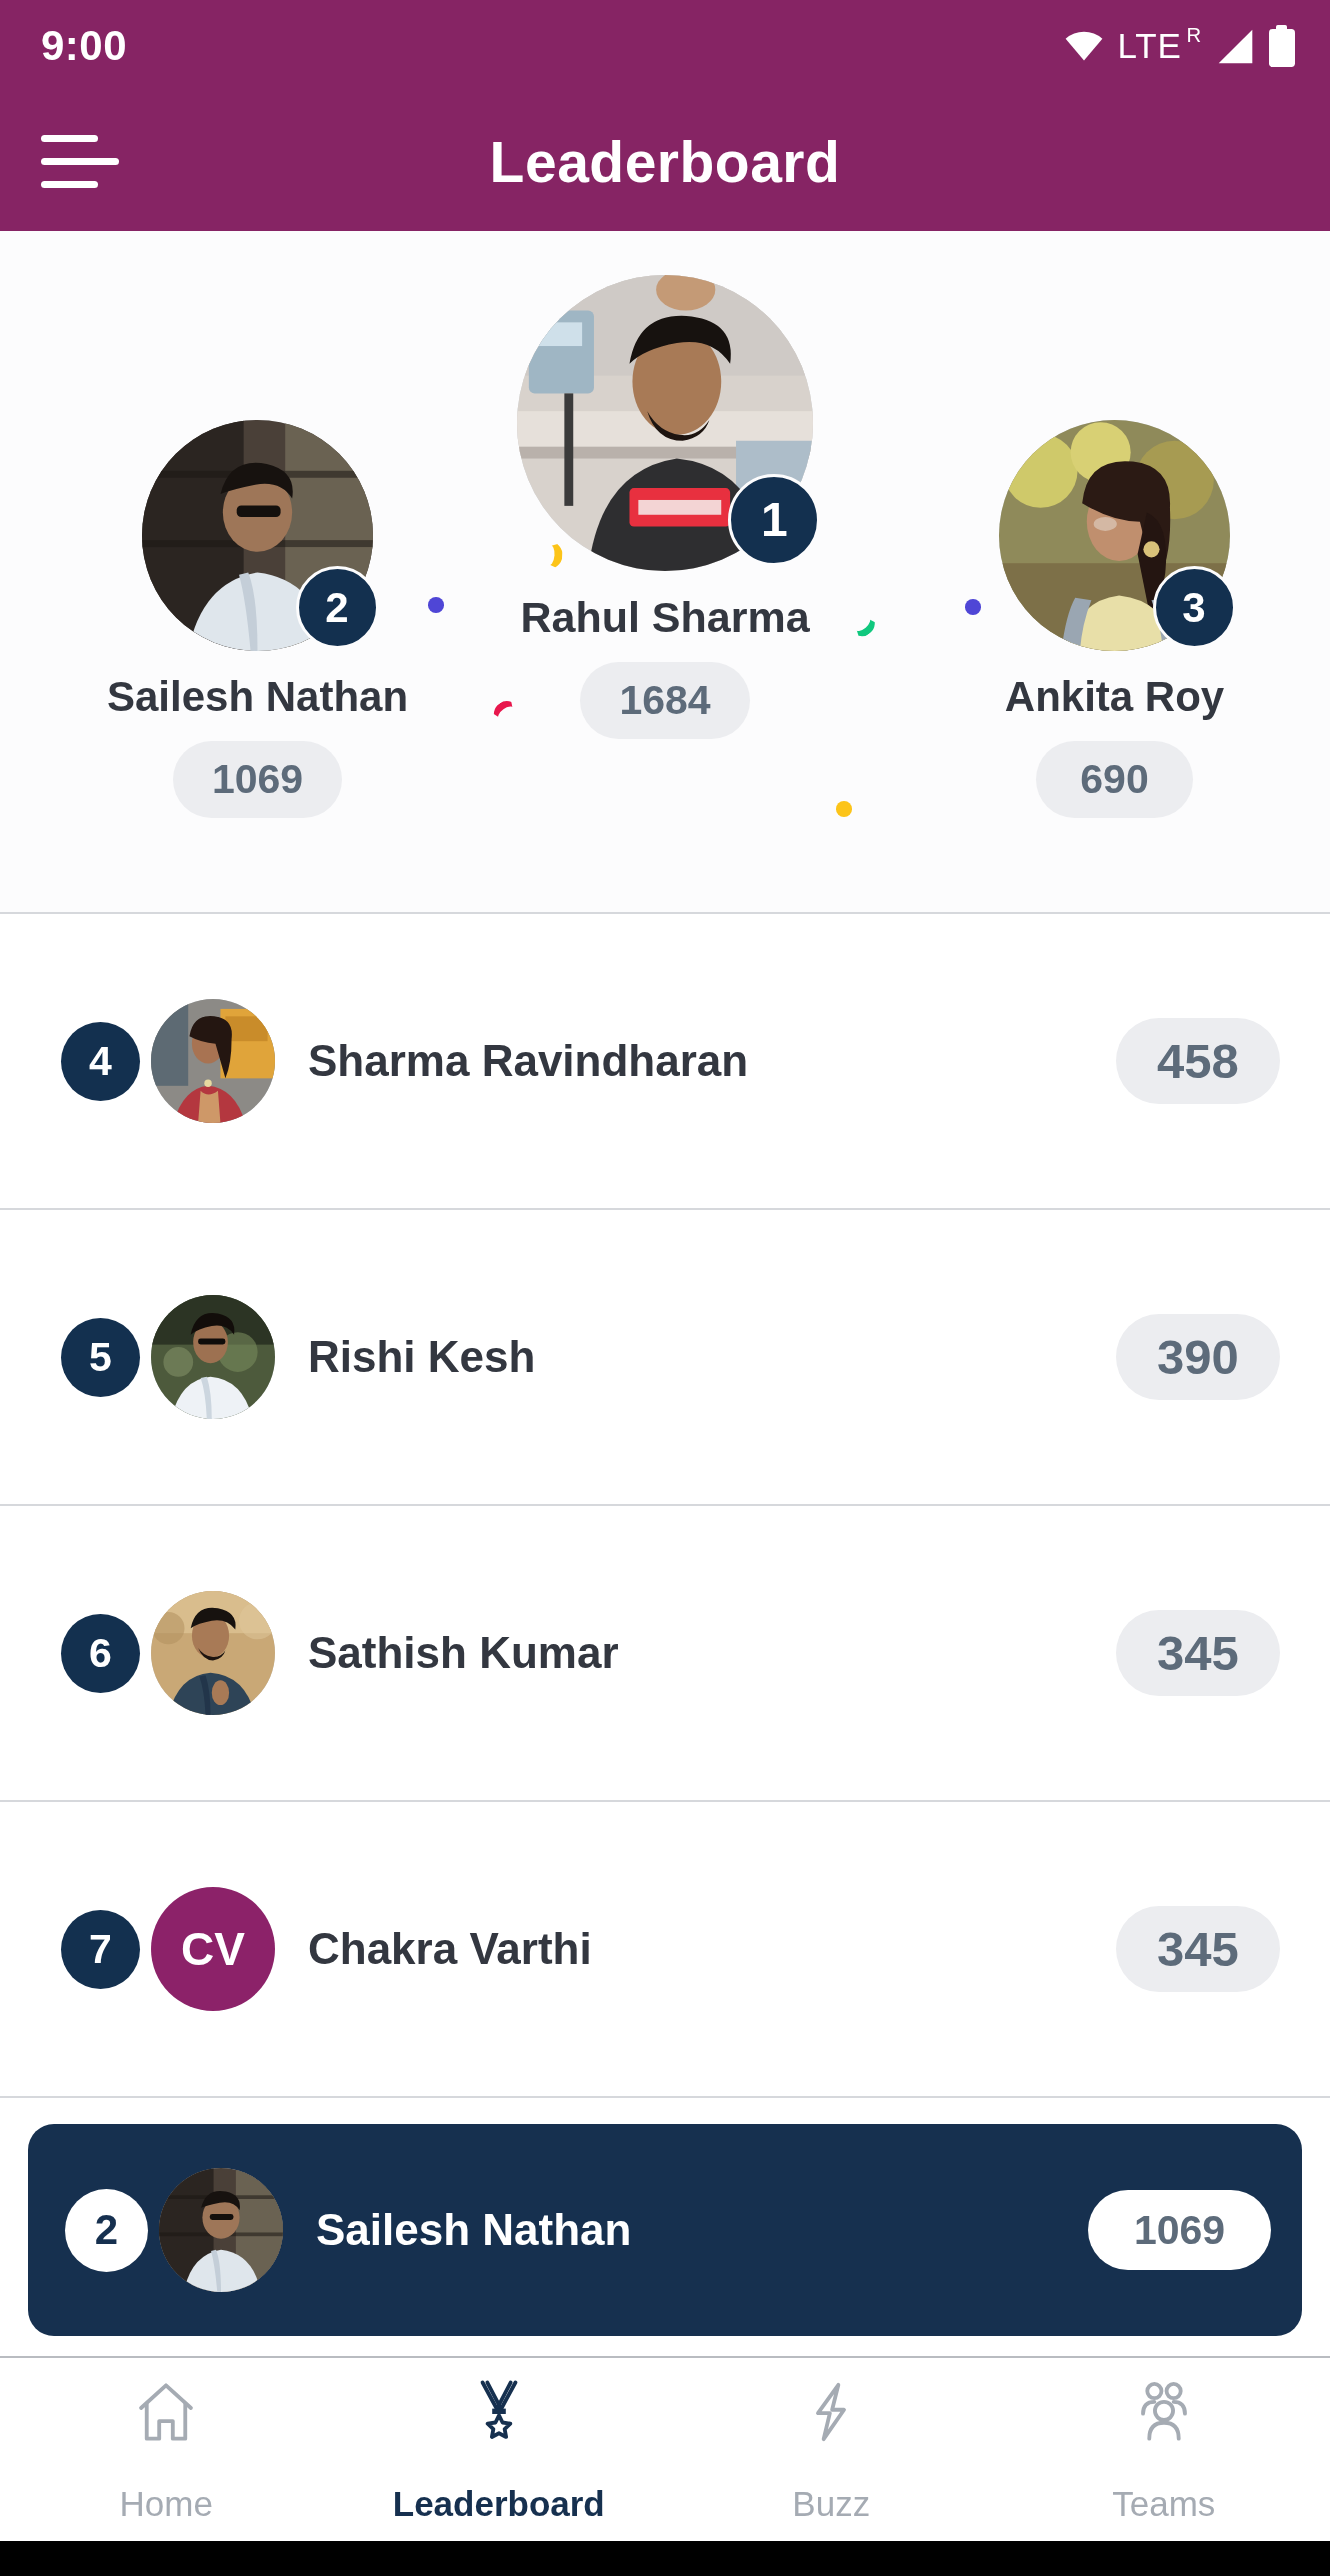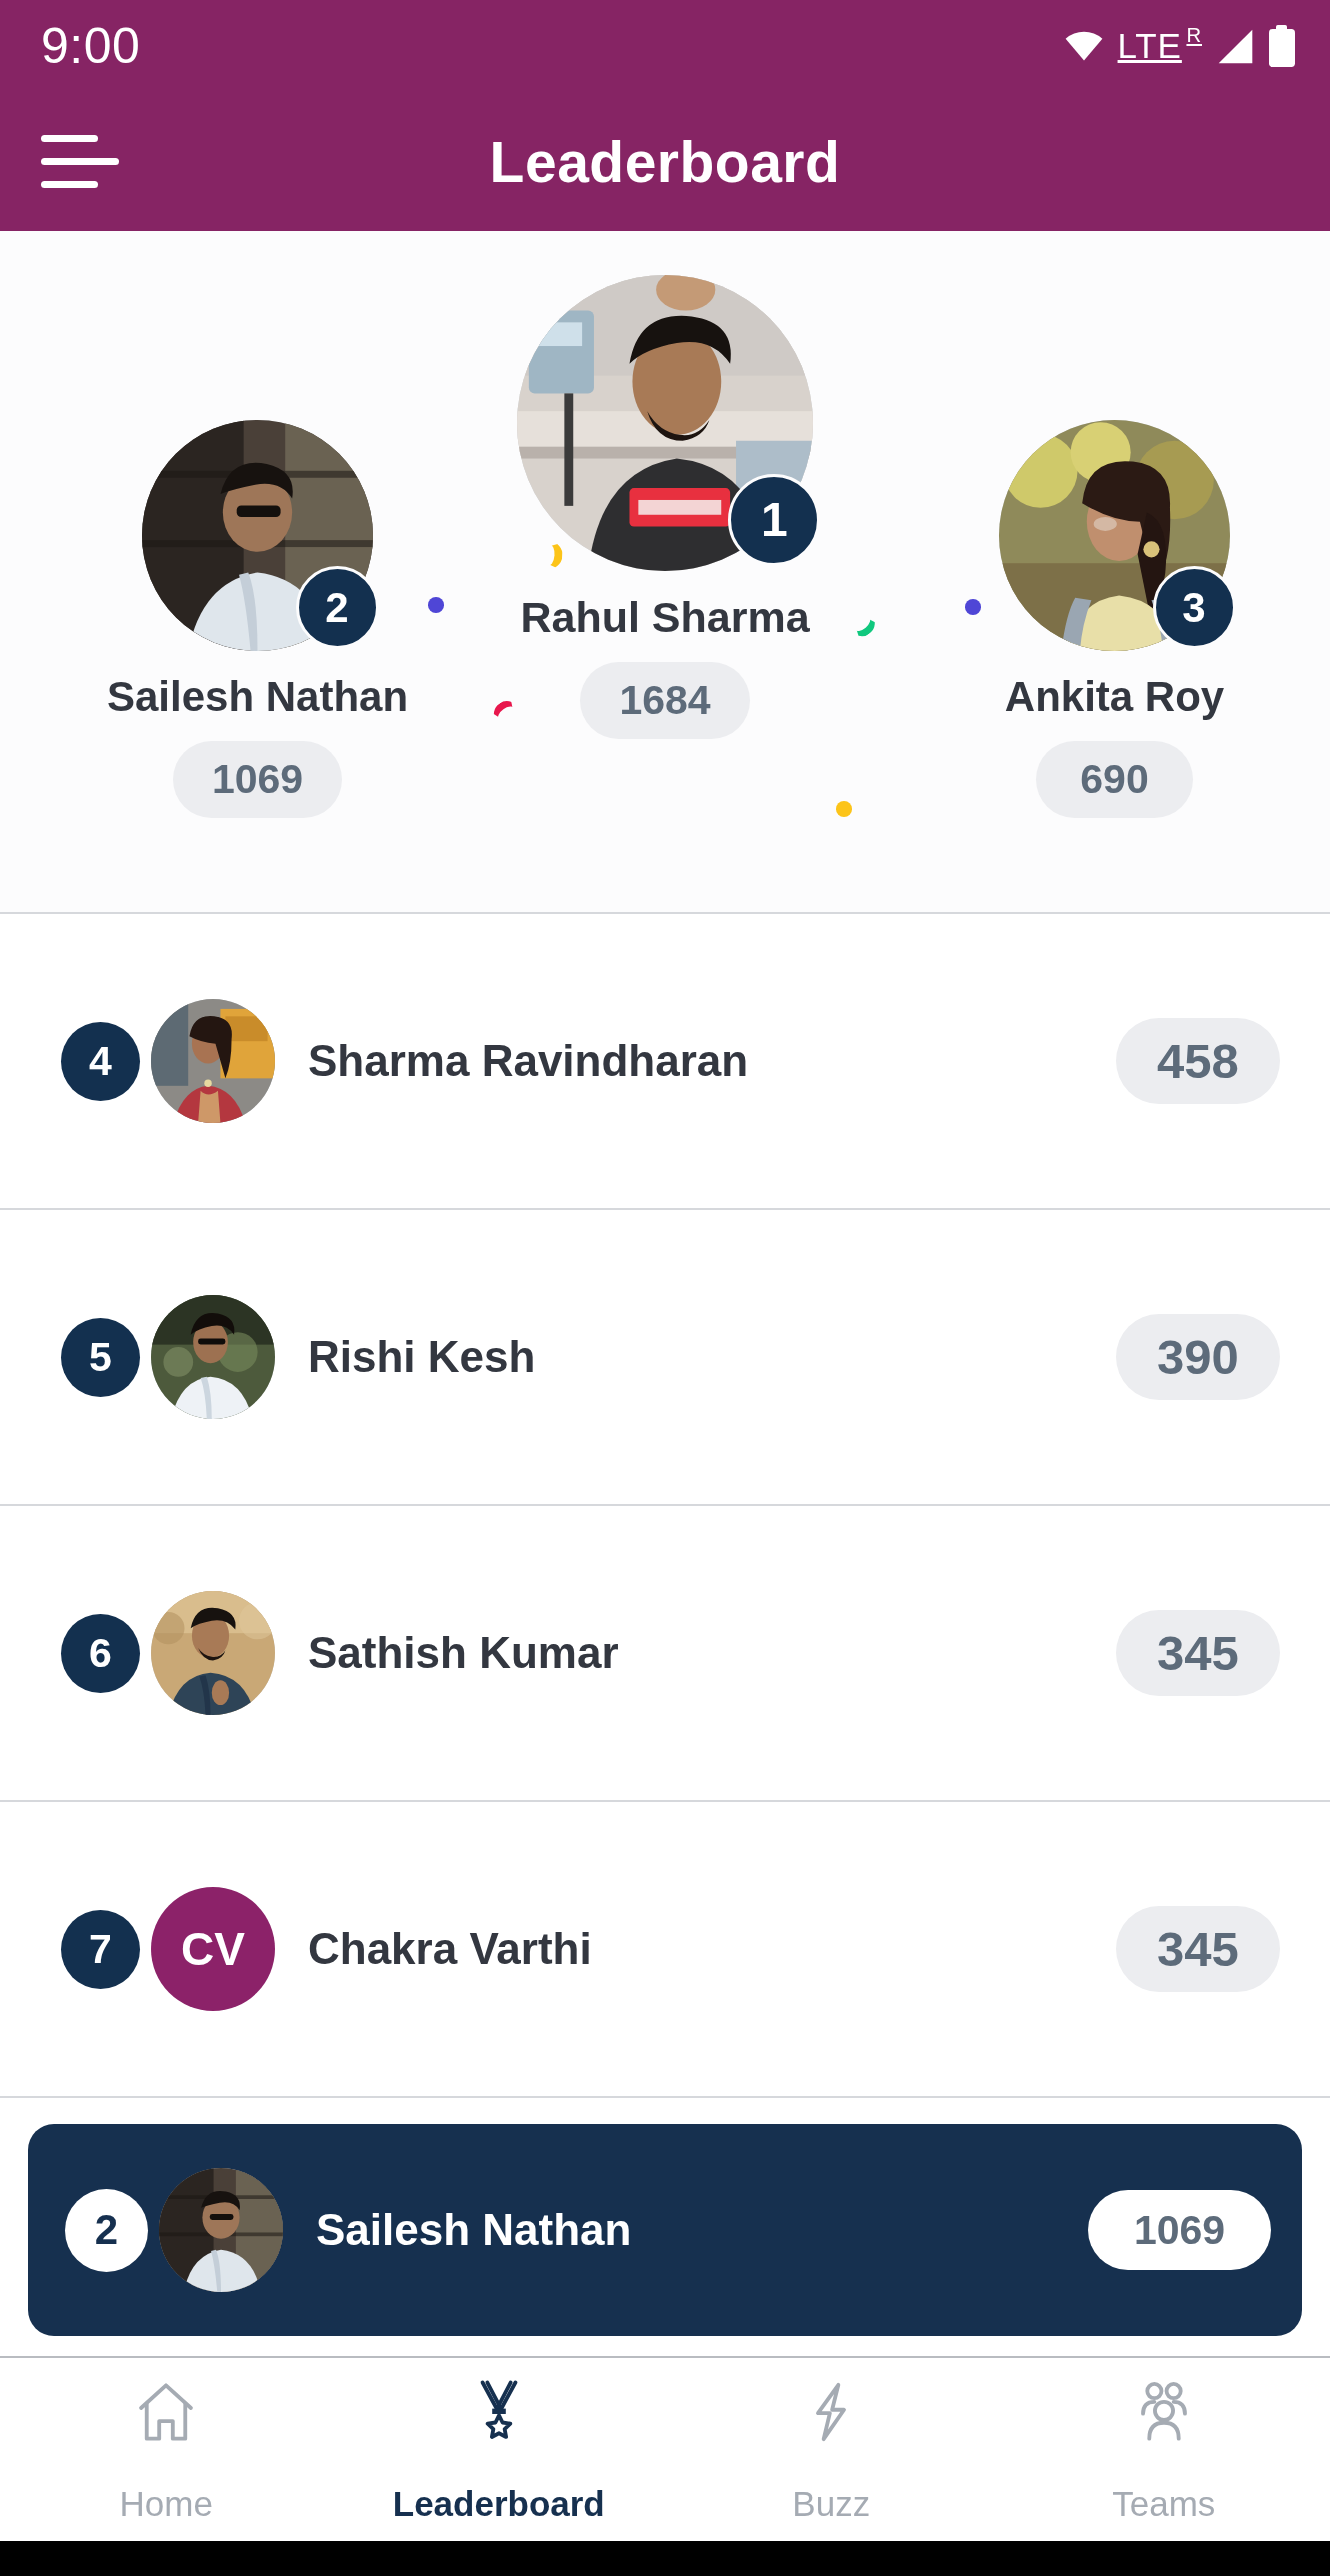--- a/index.html
+++ b/index.html
@@ -10,22 +10,22 @@
     overflow:hidden;
   }
   .phone { width:1330px; height:2576px; position:relative; display:flex; flex-direction:column; }
 
   
   .statusbar {
     height:92px; background:#862464; color:#fff;
     display:flex; align-items:center; justify-content:space-between;
     padding:0 35px 0 41px; flex:none;
   }
-  .clock { font-size:50px; font-weight:400; letter-spacing:0.5px; }
-  .sys-icons { display:flex; align-items:center; gap:13px;text-decoration:underline; }
+  .clock { font-size:42px; font-weight:700; letter-spacing:0.5px; }
+  .sys-icons { display:flex; align-items:center; gap:13px; }
   .wifi-ic { width:42px; height:33px; }
   .lte-wrap { display:flex; align-items:flex-start; font-size:35px; letter-spacing:0.9px; }
   .lte-sup { font-size:20.3px; margin-left:4.6px; margin-top:-1.8px; }
   .sig-ic { width:41px; height:37px; }
   .bat-ic { width:26px; height:42px; position:relative; }
   .bat-body { position:absolute; left:0; bottom:0; width:26px; height:38px; background:#fff; border-radius:3.7px; }
   .bat-tip { position:absolute; left:7.4px; top:0; width:11px; height:6.5px; background:#fff; border-radius:1.8px 1.8px 0 0; }
 
   
   .appbar {

